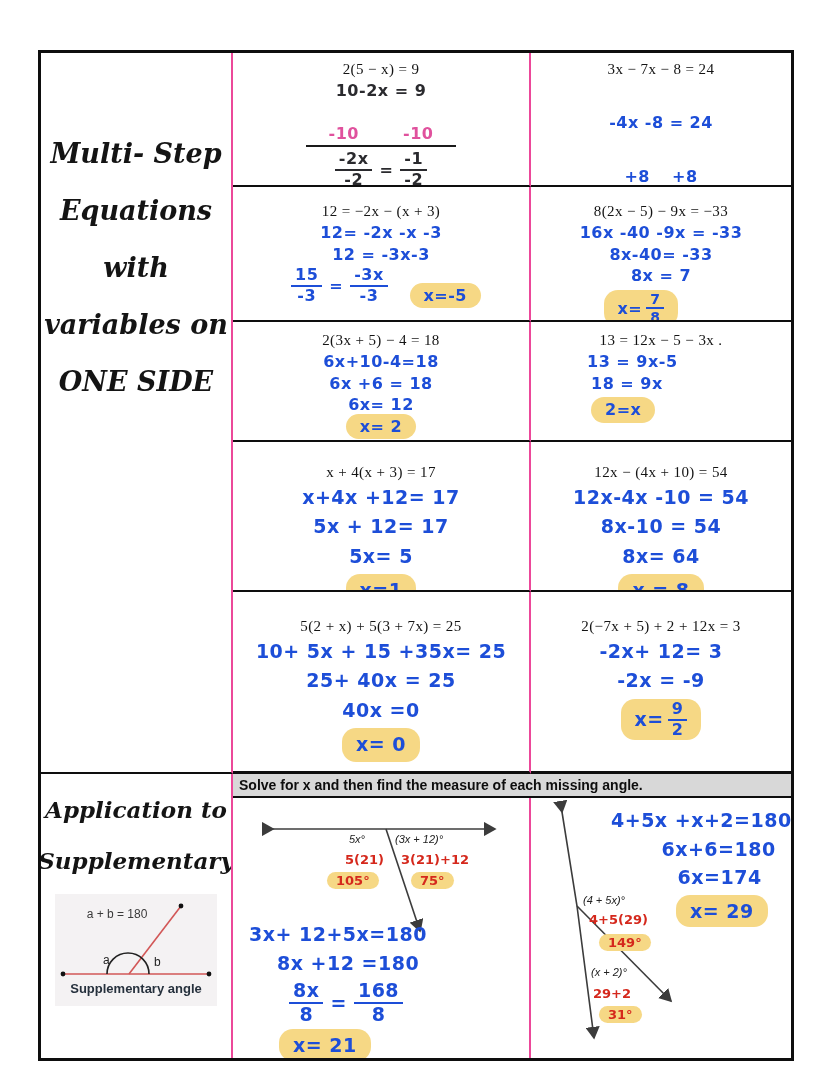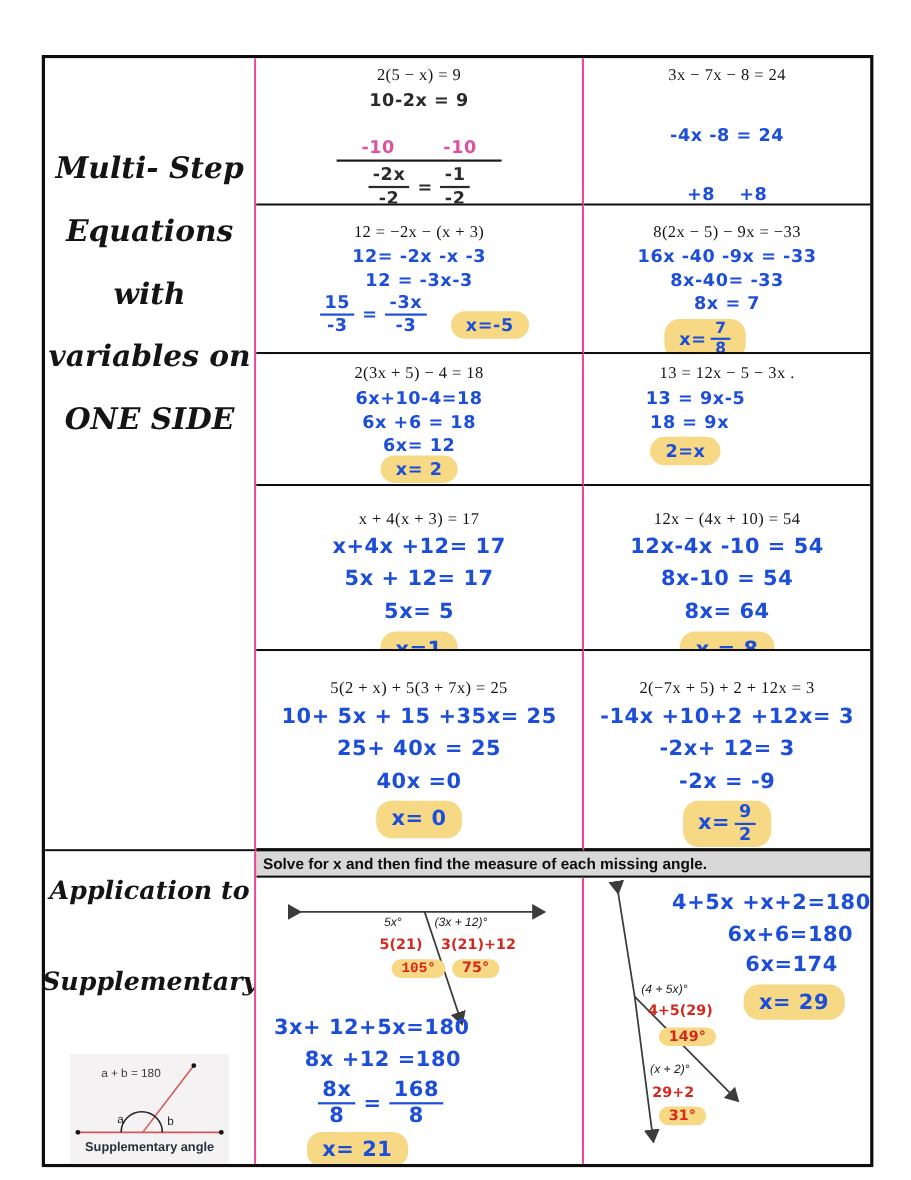--- a/index.html
+++ b/index.html
@@ -6,21 +6,21 @@
   .page{position:relative;width:828px;height:1073px;background:#ffffff;overflow:hidden;
         font-family:"Liberation Sans",sans-serif;}
   .sheet{position:absolute;left:38px;top:50px;display:grid;
          grid-template-columns:192px 298px 260px;
          grid-template-rows:134px 135px 120px 150px 182px 24px 260px;
          border:3px solid #0e0e0e;background:#fff;}
   .cell{box-sizing:border-box;border-right:2px solid #ec4899;border-bottom:2px solid #0e0e0e;
         background:#fff;overflow:hidden;position:relative;}
   .last-col{border-right:none;}
   .thick-bottom{border-bottom:3px solid #0e0e0e;}
-  .no-bottom{border-bottom:none;gap:32px;}
+  .no-bottom{border-bottom:none;}
 
   
   .side-top{grid-area:1/1/6/2;display:flex;flex-direction:column;align-items:center;
             padding-top:72px;}
   .side-bot{grid-area:6/1/8/2;display:flex;flex-direction:column;align-items:center;padding-top:10px;}
   .script{font-family:"DejaVu Serif",serif;font-style:italic;font-weight:bold;color:#141414;}
   .side-top .script{font-size:27px;line-height:57px;}
   .side-bot .script{font-size:23px;line-height:51px;}
 
   
@@ -225,21 +225,20 @@
       <div class="hw ink-blue">10+ 5x + 15 +35x= 25</div>
       <div class="hw ink-blue">25+ 40x = 25</div>
       <div class="hw ink-blue">40x =0</div>
       <div class="chip hw ink-blue">
         <span>x= 0</span>
       </div>
     </div>
 
     <div class="cell p-cell big thick-bottom last-col" style="grid-area:5/3/6/4;padding-top:26px;">
       <div class="given">2(−7x + 5) + 2  + 12x = 3</div>
-      <div class="hw ink-blue">-14x +10+2 +12x= 3</div>
       <div class="hw ink-blue">-2x+ 12= 3</div>
       <div class="hw ink-blue">-2x = -9</div>
       <div class="chip hw ink-blue">
         <span>x=</span>
         <span class="frac" style="font-size:16px;">
             <span class="num">9</span>
             <span class="den">2</span>
           </span>
       </div>
     </div>
@@ -254,21 +253,21 @@
           <marker id="ah" markerWidth="9" markerHeight="9" refX="7" refY="4.5" orient="auto">
             <path d="M0,0 L8,4.5 L0,9 z" fill="#3c3c3c"></path>
           </marker>
         </defs>
         <line x1="40" y1="31" x2="262" y2="31" stroke="#3c3c3c" stroke-width="1.6" marker-start="url(#ah)" marker-end="url(#ah)"></line>
         <line x1="153" y1="31" x2="187" y2="133" stroke="#3c3c3c" stroke-width="1.6" marker-end="url(#ah)"></line>
       </svg>
       <span class="diag-label" style="left:116px;top:35px;">5x°</span>
       <span class="diag-label" style="left:162px;top:35px;">(3x + 12)°</span>
       <span class="red-calc" style="left:112px;top:54px;">5(21)</span>
-      <span class="red-chip" style="left:123px;top:74px;font-family:Liberation Mono, monospace;">105°</span>
+      <span class="red-chip" style="left:94px;top:74px;">105°</span>
       <span class="red-calc" style="left:168px;top:54px;">3(21)+12</span>
       <span class="red-chip" style="left:178px;top:74px;">75°</span>
       <div class="work" style="left:16px;top:122px;align-items:flex-start;">
         <div class="hw ink-blue">3x+ 12+5x=180</div>
         <div class="hw ink-blue" style="margin-left:28px;">8x +12 =180</div>
         <div class="fracline hw ink-blue" style="margin-left:40px;margin-top:4px;">
           <span class="frac">
               <span class="num">8x</span>
               <span class="den">8</span>
             </span>

